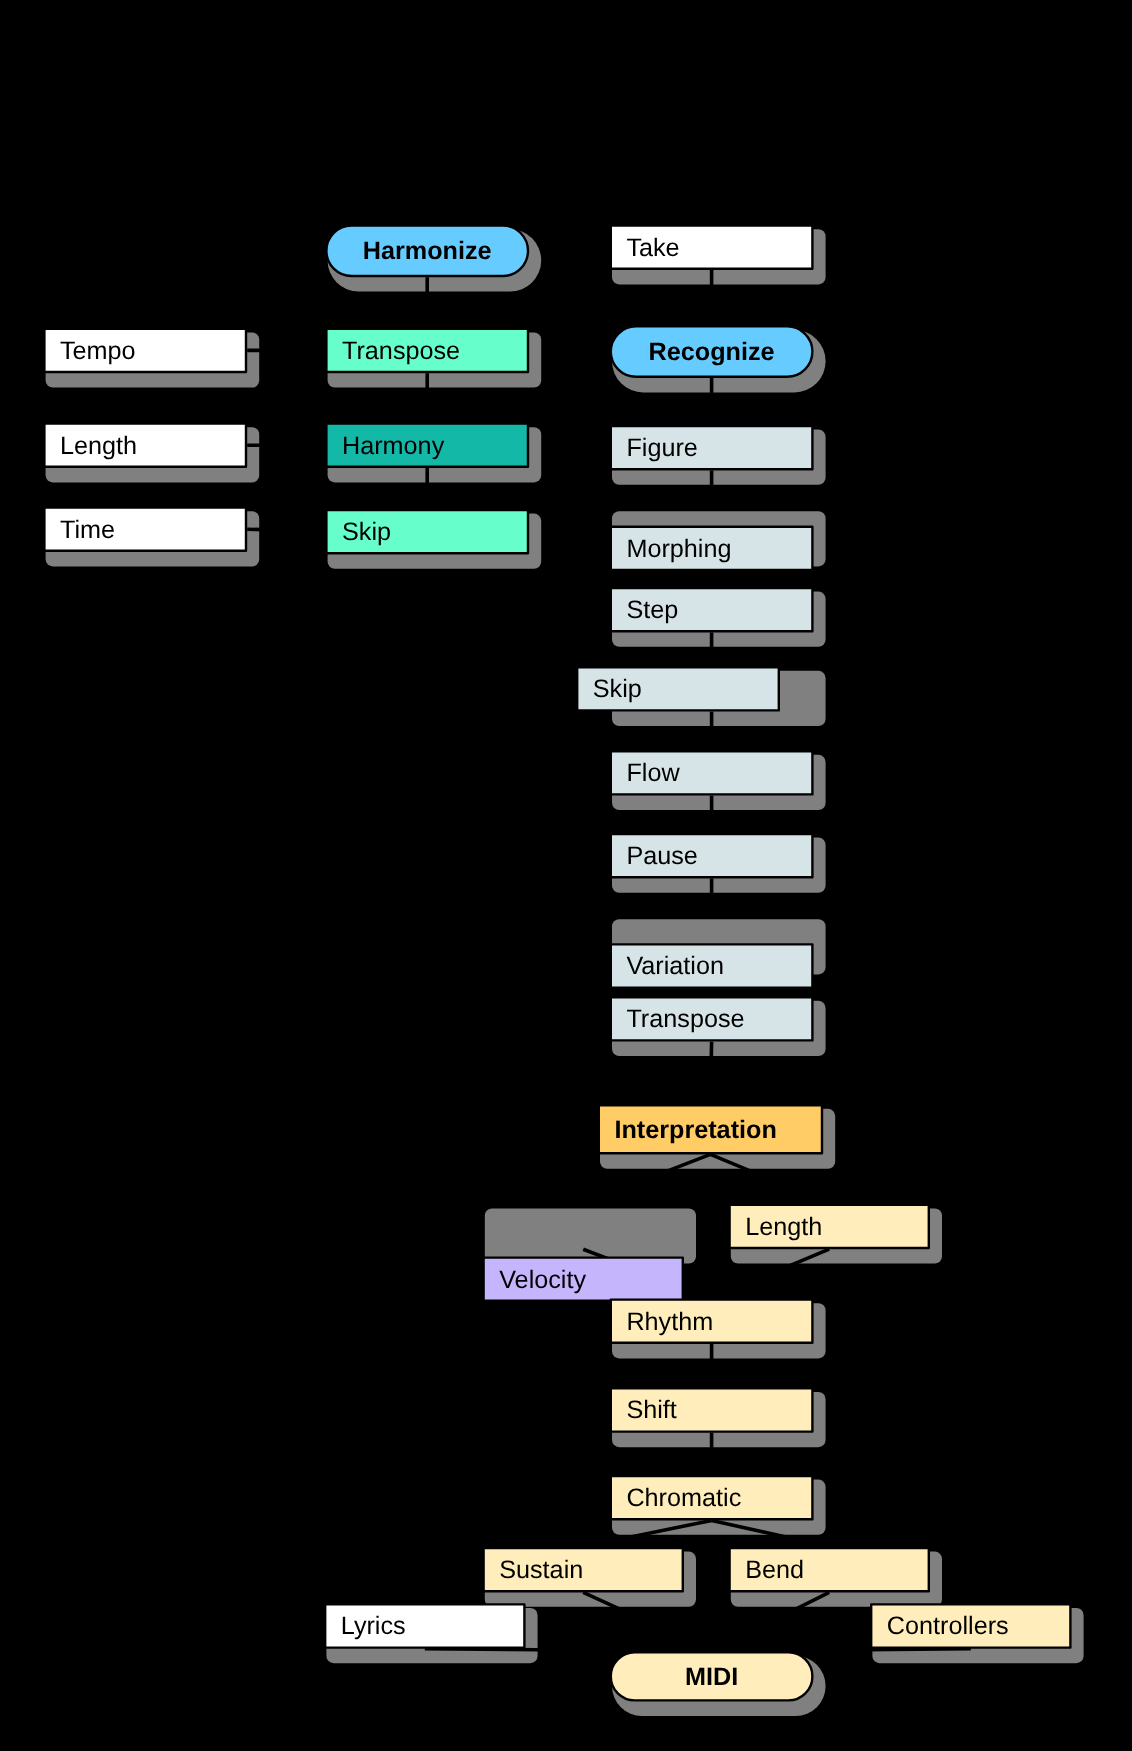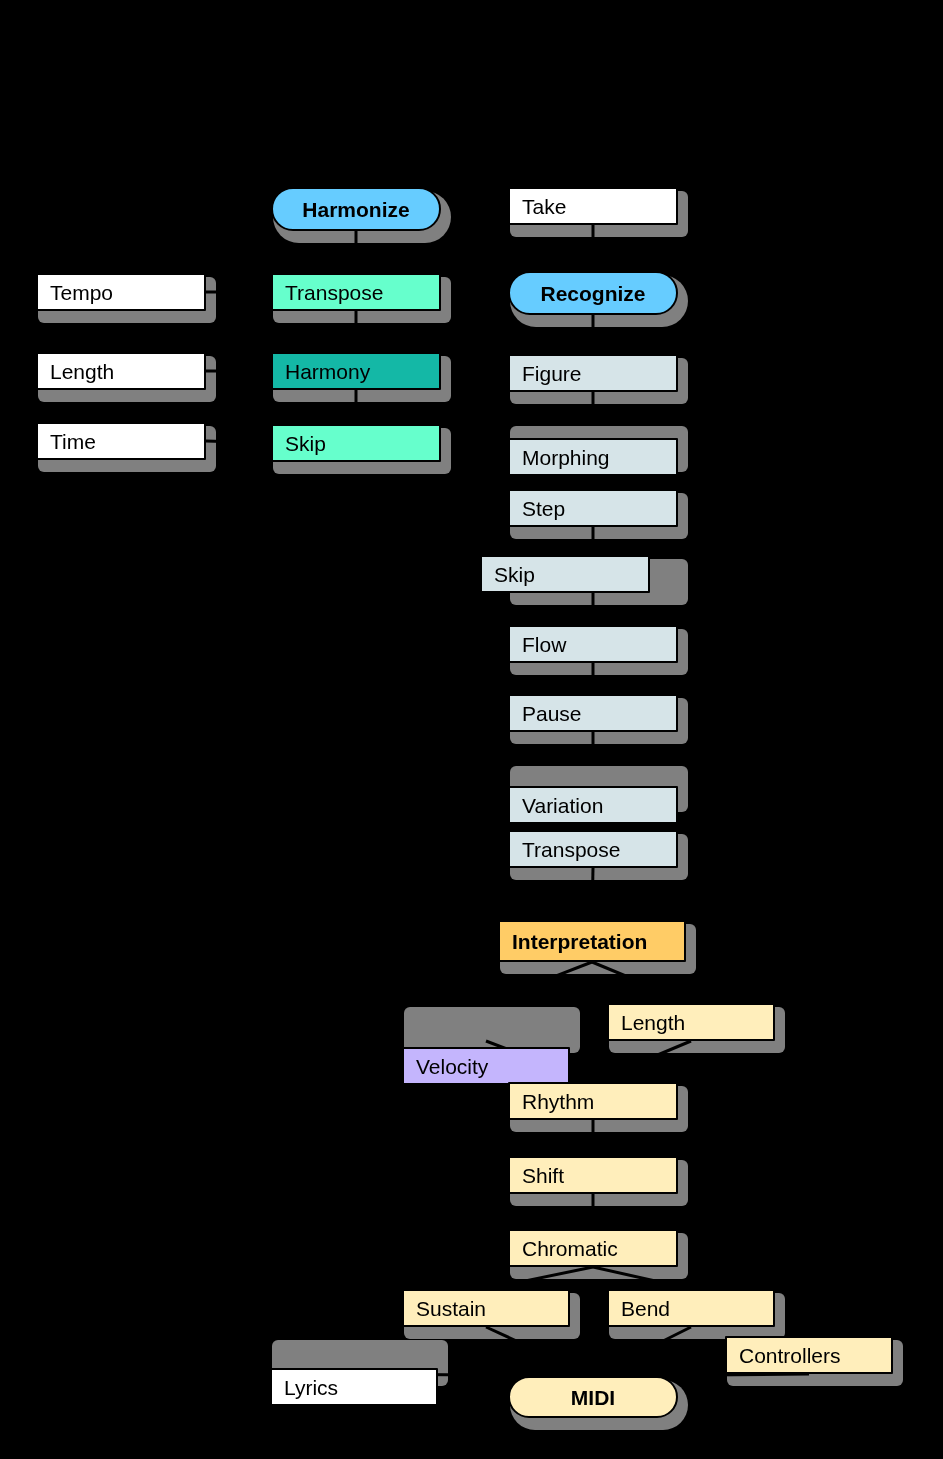--- a/index.html
+++ b/index.html
@@ -205,21 +205,21 @@
       </div>
       <div class="node rect" style="left: 508px; top: 1229px; width: 170px; height: 38px; background: rgb(255, 238, 187); border-color: rgb(0, 0, 0);">
         <span>Chromatic</span>
       </div>
       <div class="node rect" style="left: 402px; top: 1289px; width: 168px; height: 38px; background: rgb(255, 238, 187); border-color: rgb(0, 0, 0);">
         <span>Sustain</span>
       </div>
       <div class="node rect" style="left: 607px; top: 1289px; width: 168px; height: 38px; background: rgb(255, 238, 187); border-color: rgb(0, 0, 0);">
         <span>Bend</span>
       </div>
-      <div class="node rect" style="left: 270px; top: 1336px; width: 168px; height: 38px; background: rgb(255, 255, 255); border-color: rgb(0, 0, 0); margin-top: 32px;">
+      <div class="node rect" style="left: 270px; top: 1336px; width: 168px; height: 38px; background: rgb(255, 255, 255); border-color: rgb(0, 0, 0);">
         <span>Lyrics</span>
       </div>
       <div class="node rect" style="left: 725px; top: 1336px; width: 168px; height: 38px; background: rgb(255, 238, 187); border-color: rgb(0, 0, 0);">
         <span>Controllers</span>
       </div>
       <div class="node pill bold" style="left: 508px; top: 1376px; width: 170px; height: 42px; background: rgb(255, 238, 187); border-color: rgb(0, 0, 0);">
         <span>MIDI</span>
       </div>
     </div>
 </div>

